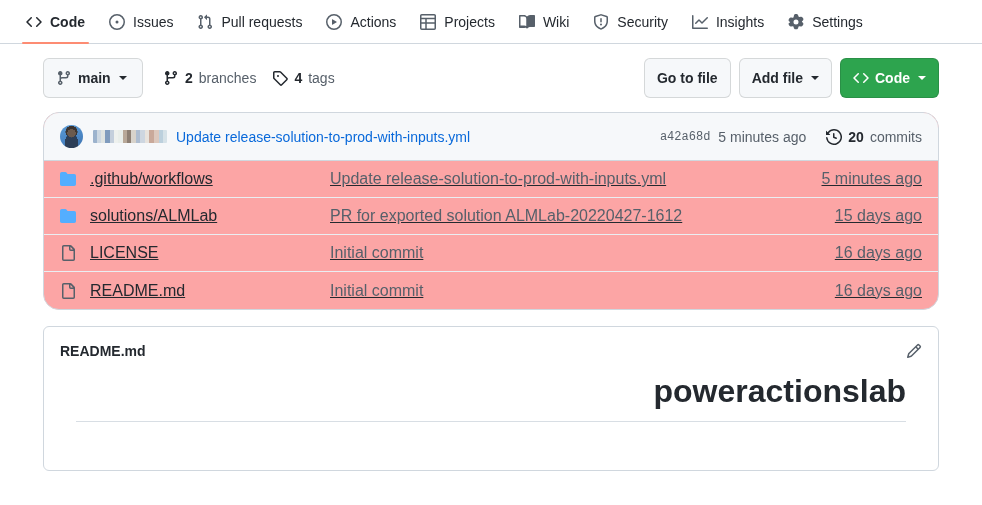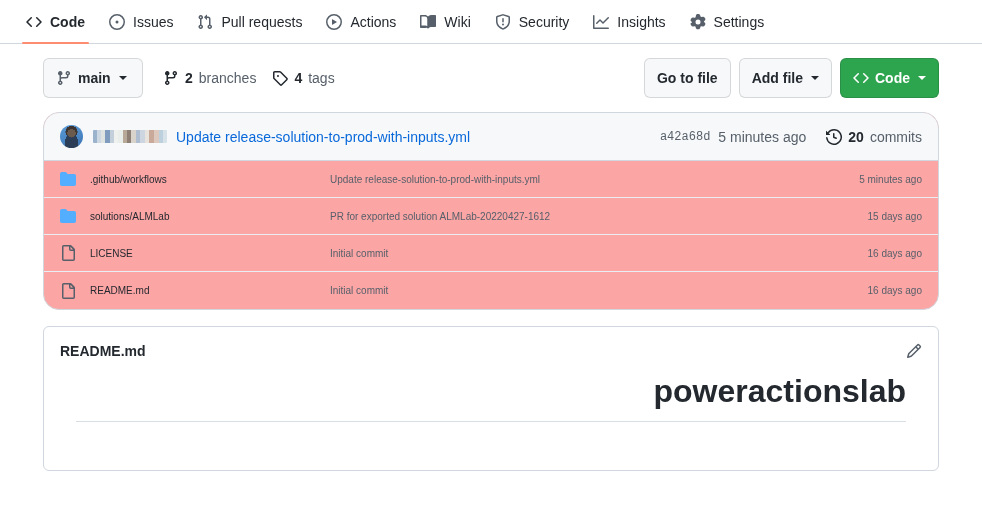--- a/index.html
+++ b/index.html
@@ -180,21 +180,22 @@
   }
   .commits-count strong { color: #24292f; font-weight: 600; }
   .commits-count svg { fill: #24292f; display: block; }
 
   .file-row {
     display: flex;
     align-items: center;
     height: 37px;
     padding: 0 16px;
     border-bottom: 1px solid #eaeef2;
-    font-size: 10px;
+    font-size: 16px;
+    text-decoration: underline;
   }
   .file-row:last-child { border-bottom: none; }
   .file-icon { width: 16px; height: 16px; flex: none; margin-right: 14px; display: block; }
   .file-icon.folder { fill: #54aeff; }
   .file-icon.doc { fill: #57606a; }
   .file-name {
     width: 240px;
     color: #24292f;
     cursor: pointer;
     white-space: nowrap;
@@ -285,20 +286,28 @@
 
   <div class="nav-item">
     <span>
       <svg width="16" height="16" viewBox="0 0 16 16">
           <path d="M8 0a8 8 0 100 16A8 8 0 008 0zM1.5 8a6.5 6.5 0 1113 0 6.5 6.5 0 01-13 0zm4.879-2.773l4.264 2.559a.25.25 0 010 .428l-4.264 2.559A.25.25 0 016 10.559V5.442a.25.25 0 01.379-.215z"></path>
         </svg>
     </span>
     <span class="nav-label">Actions</span>
   </div>
 
+  <div class="nav-item">
+    <span>
+      <svg width="16" height="16" viewBox="0 0 16 16">
+          <path d="M0 1.75C0 .784.784 0 1.75 0h12.5C15.216 0 16 .784 16 1.75v12.5A1.75 1.75 0 0114.25 16H1.75A1.75 1.75 0 010 14.25V1.75zm1.5 3.5v3h3.75v-3H1.5zm5.25 0v3h7.75v-3H6.75zM1.5 9.75v4.5c0 .138.112.25.25.25H5.25v-4.75H1.5zm5.25 0v4.75h7.5a.25.25 0 00.25-.25v-4.5H6.75zM14.5 3.75v-2a.25.25 0 00-.25-.25H1.75a.25.25 0 00-.25.25v2h13z"></path>
+        </svg>
+    </span>
+    <span class="nav-label">Projects</span>
+  </div>
 
   <div class="nav-item">
     <span>
       <svg width="16" height="16" viewBox="0 0 16 16">
           <path d="M0 1.75A.75.75 0 01.75 1h4.253c1.227 0 2.317.59 3 1.501A3.744 3.744 0 0111.006 1h4.245a.75.75 0 01.75.75v10.5a.75.75 0 01-.75.75h-4.507a2.25 2.25 0 00-1.591.659l-.622.621a.75.75 0 01-1.06 0l-.622-.621A2.25 2.25 0 005.258 14H.75a.75.75 0 01-.75-.75V1.75zm8.755 3a2.25 2.25 0 012.25-2.25H14.5v9h-3.757c-.71 0-1.4.201-1.992.572l.004-7.322zm-1.504 7.324l.004-5.073-.002-2.253A2.25 2.25 0 005.003 2.5H1.5v9h3.757a3.75 3.75 0 011.994.574z"></path>
         </svg>
     </span>
     <span class="nav-label">Wiki</span>
   </div>
 

